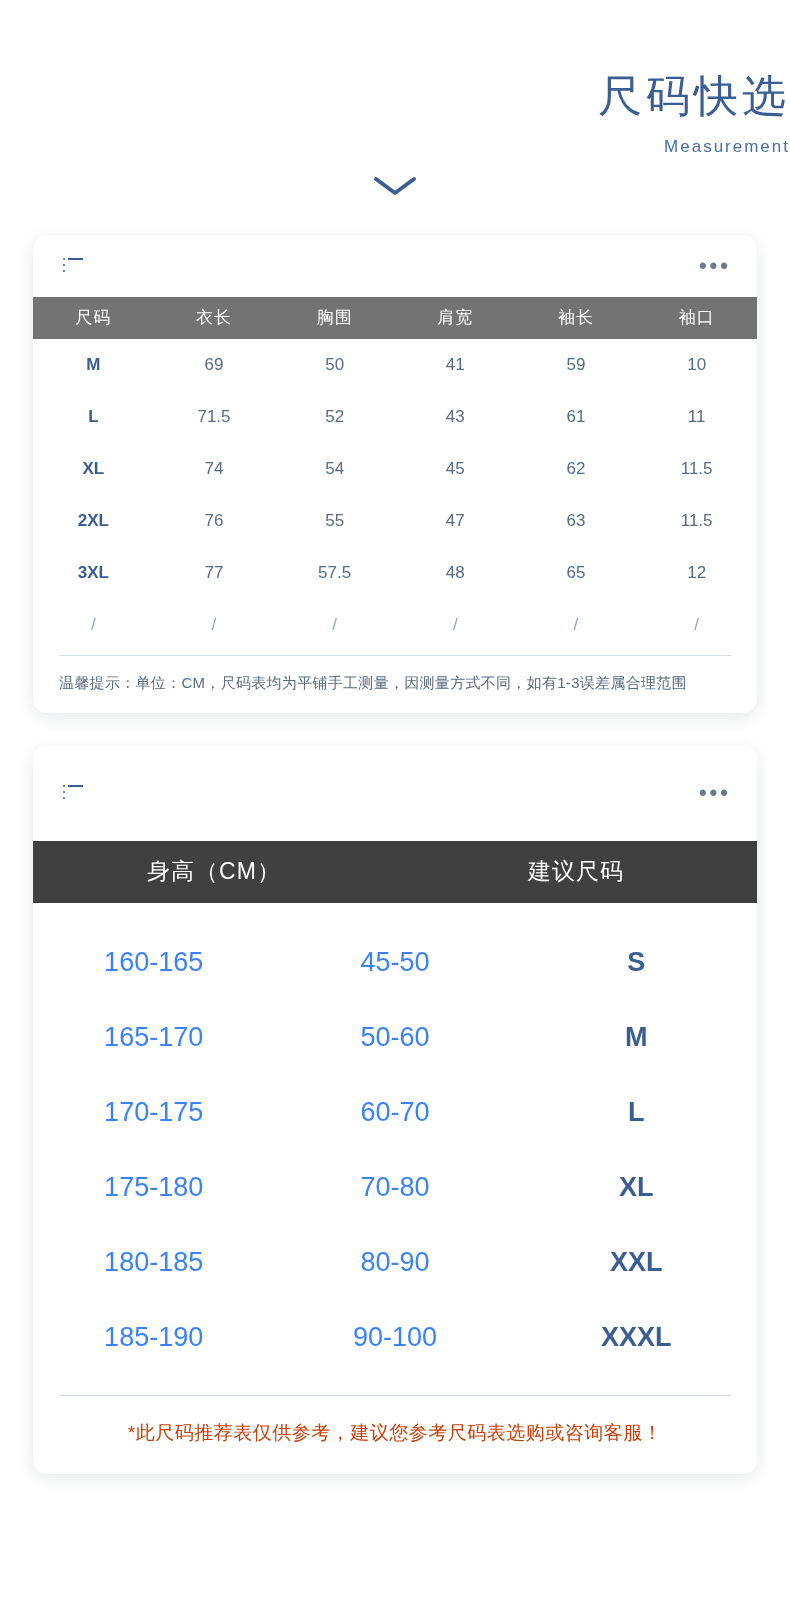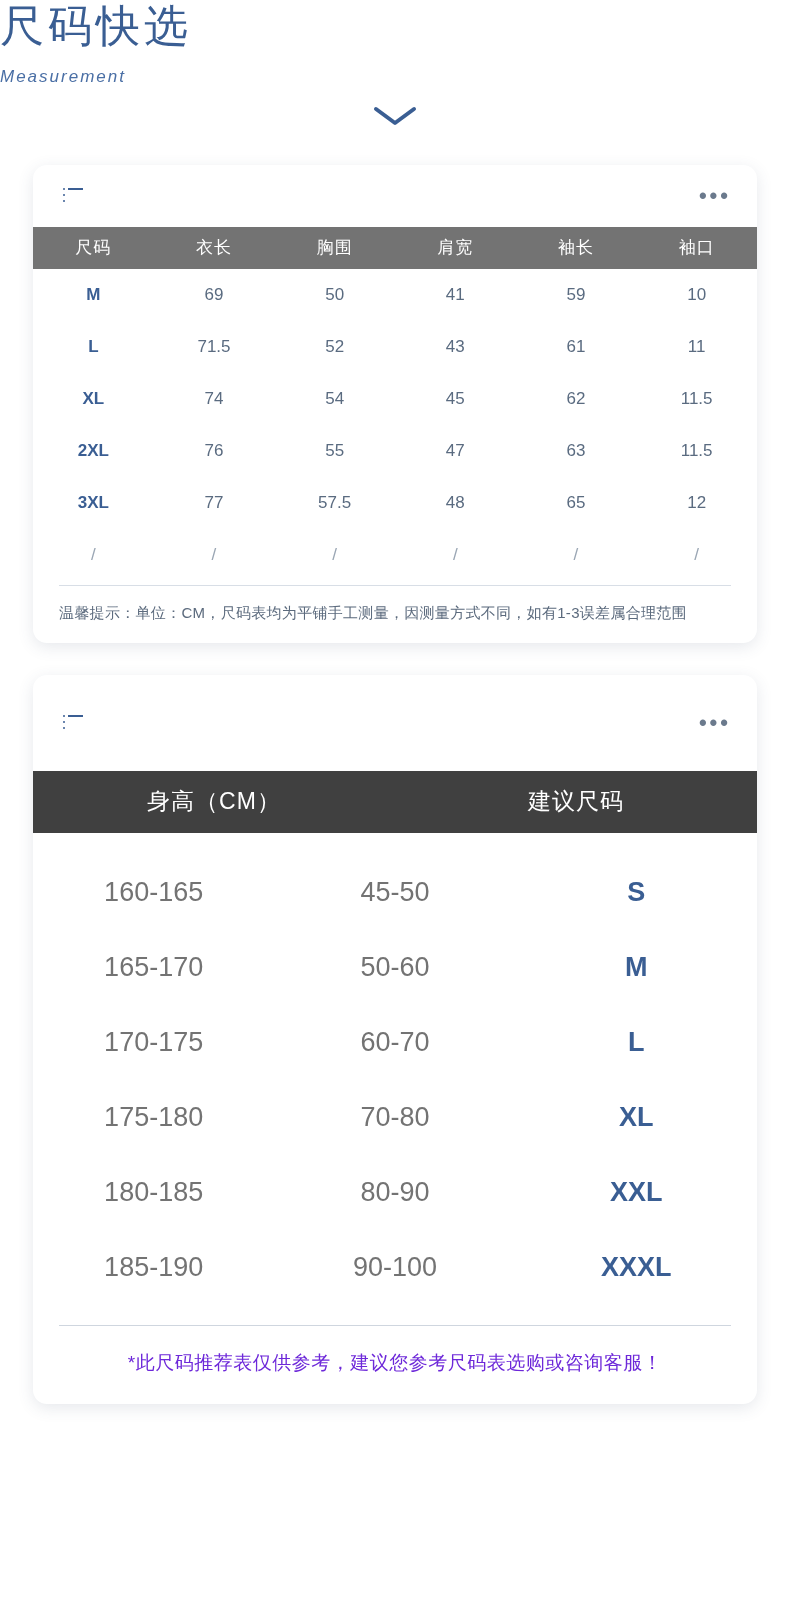--- a/index.html
+++ b/index.html
@@ -19,36 +19,36 @@
   .page {
     width: 790px;
     min-height: 1615px;
     position: relative;
     background: #ffffff;
     padding: 0;
   }
 
   
   .header {
-    text-align: left;
+    text-align: right;
+    padding-top: 70px;
   }
   .header-title {
     font-size: 44px;
     letter-spacing: 4px;
     color: #3a5e93;
     font-weight: 400;
     line-height: 1.2;
   }
   .header-sub {
     margin-top: 14px;
     font-size: 17px;
     letter-spacing: 2px;
     color: #4a6fa5;
     font-weight: 400;
-    font-style: italic;
   }
   .chevron {
     margin: 18px auto 0 auto;
     width: 46px;
     height: 22px;
     display: block;
   }
 
   
   .card {
@@ -170,39 +170,39 @@
   }
   .rec-row {
     display: flex;
     align-items: center;
     height: 75px;
   }
   .rec-row div {
     flex: 1;
     text-align: center;
     font-size: 27px;
-    color: #737373;
+    color: #3b82f6;
     font-weight: 400;
   }
   .rec-row div.rec-size {
     color: #3a5e93;
     font-weight: 700;
   }
   .rec-note-wrap {
     padding: 0 26px;
   }
   .rec-divider {
     height: 1px;
     background: #cfd6df;
     margin-top: 14px;
   }
   .rec-note {
     text-align: center;
     font-size: 19px;
-    color: #6d28d9;
+    color: #c2410c;
     padding: 24px 0 28px 0;
     letter-spacing: 0.5px;
   }
 </style>
 </head>
 <body>
 
 <div class="page">
 
   <div class="header">

